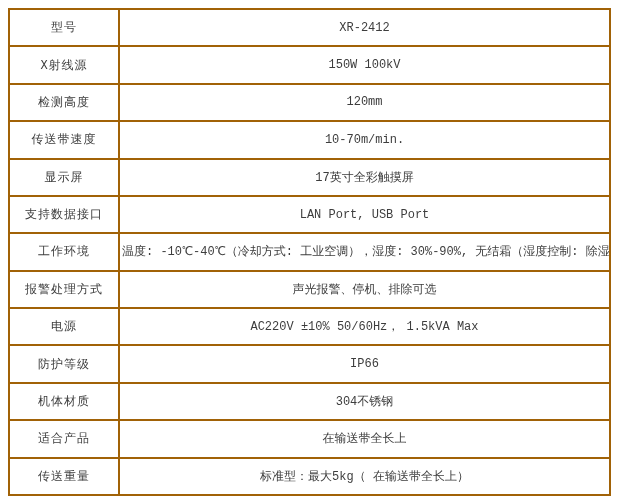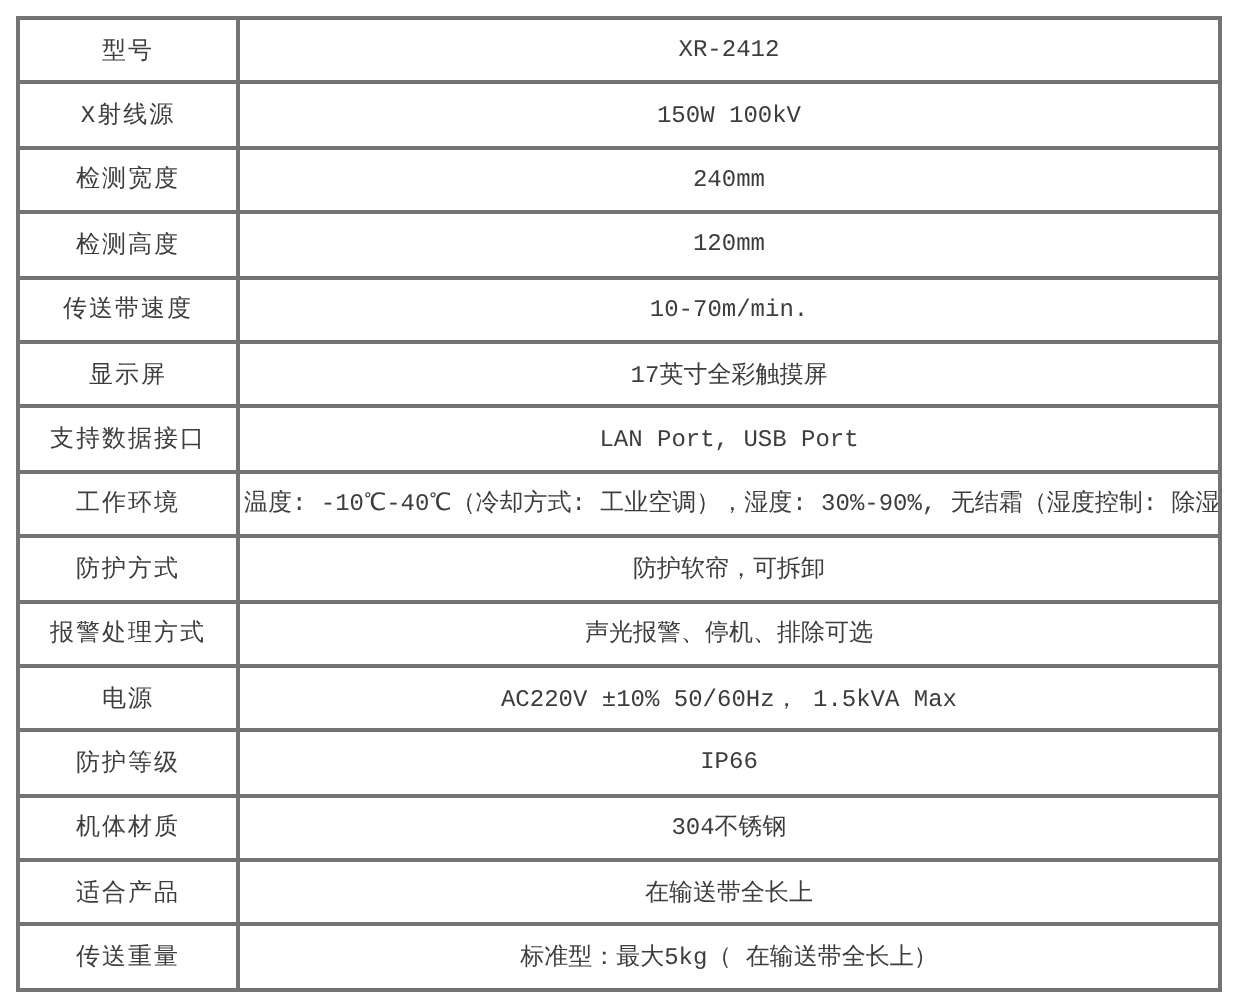--- a/index.html
+++ b/index.html
@@ -20,21 +20,21 @@
   table.spec-table {
     position: absolute;
     left: 8px;
     top: 8px;
     width: 603px;
     height: 488px;
     border-collapse: collapse;
     table-layout: fixed;
   }
   table.spec-table td {
-    border: 2px solid #737373;
+    border: 2px solid #a16207;
     text-align: center;
     vertical-align: middle;
     font-size: 12px;
     color: #3d3d3d;
     padding: 0 2px;
     white-space: nowrap;
     overflow: hidden;
     height: 26px;
   }
   td.label-cell {
@@ -54,46 +54,38 @@
     <tbody>
       <tr>
         <td class="label-cell">型号</td>
         <td class="value-cell">XR-2412</td>
       </tr>
       <tr>
         <td class="label-cell">X射线源</td>
         <td class="value-cell">150W 100kV</td>
       </tr>
       <tr>
-        <td class="label-cell">检测宽度</td>
-        <td class="value-cell">240mm</td>
-      </tr>
-      <tr>
         <td class="label-cell">检测高度</td>
         <td class="value-cell">120mm</td>
       </tr>
       <tr>
         <td class="label-cell">传送带速度</td>
         <td class="value-cell">10-70m/min.</td>
       </tr>
       <tr>
         <td class="label-cell">显示屏</td>
         <td class="value-cell">17英寸全彩触摸屏</td>
       </tr>
       <tr>
         <td class="label-cell">支持数据接口</td>
         <td class="value-cell">LAN Port, USB Port</td>
       </tr>
       <tr>
         <td class="label-cell">工作环境</td>
         <td class="value-cell">温度: -10℃-40℃（冷却方式: 工业空调），湿度: 30%-90%, 无结霜（湿度控制: 除湿器）</td>
-      </tr>
-      <tr>
-        <td class="label-cell">防护方式</td>
-        <td class="value-cell">防护软帘，可拆卸</td>
       </tr>
       <tr>
         <td class="label-cell">报警处理方式</td>
         <td class="value-cell">声光报警、停机、排除可选</td>
       </tr>
       <tr>
         <td class="label-cell">电源</td>
         <td class="value-cell">AC220V ±10%  50/60Hz， 1.5kVA Max</td>
       </tr>
       <tr>

